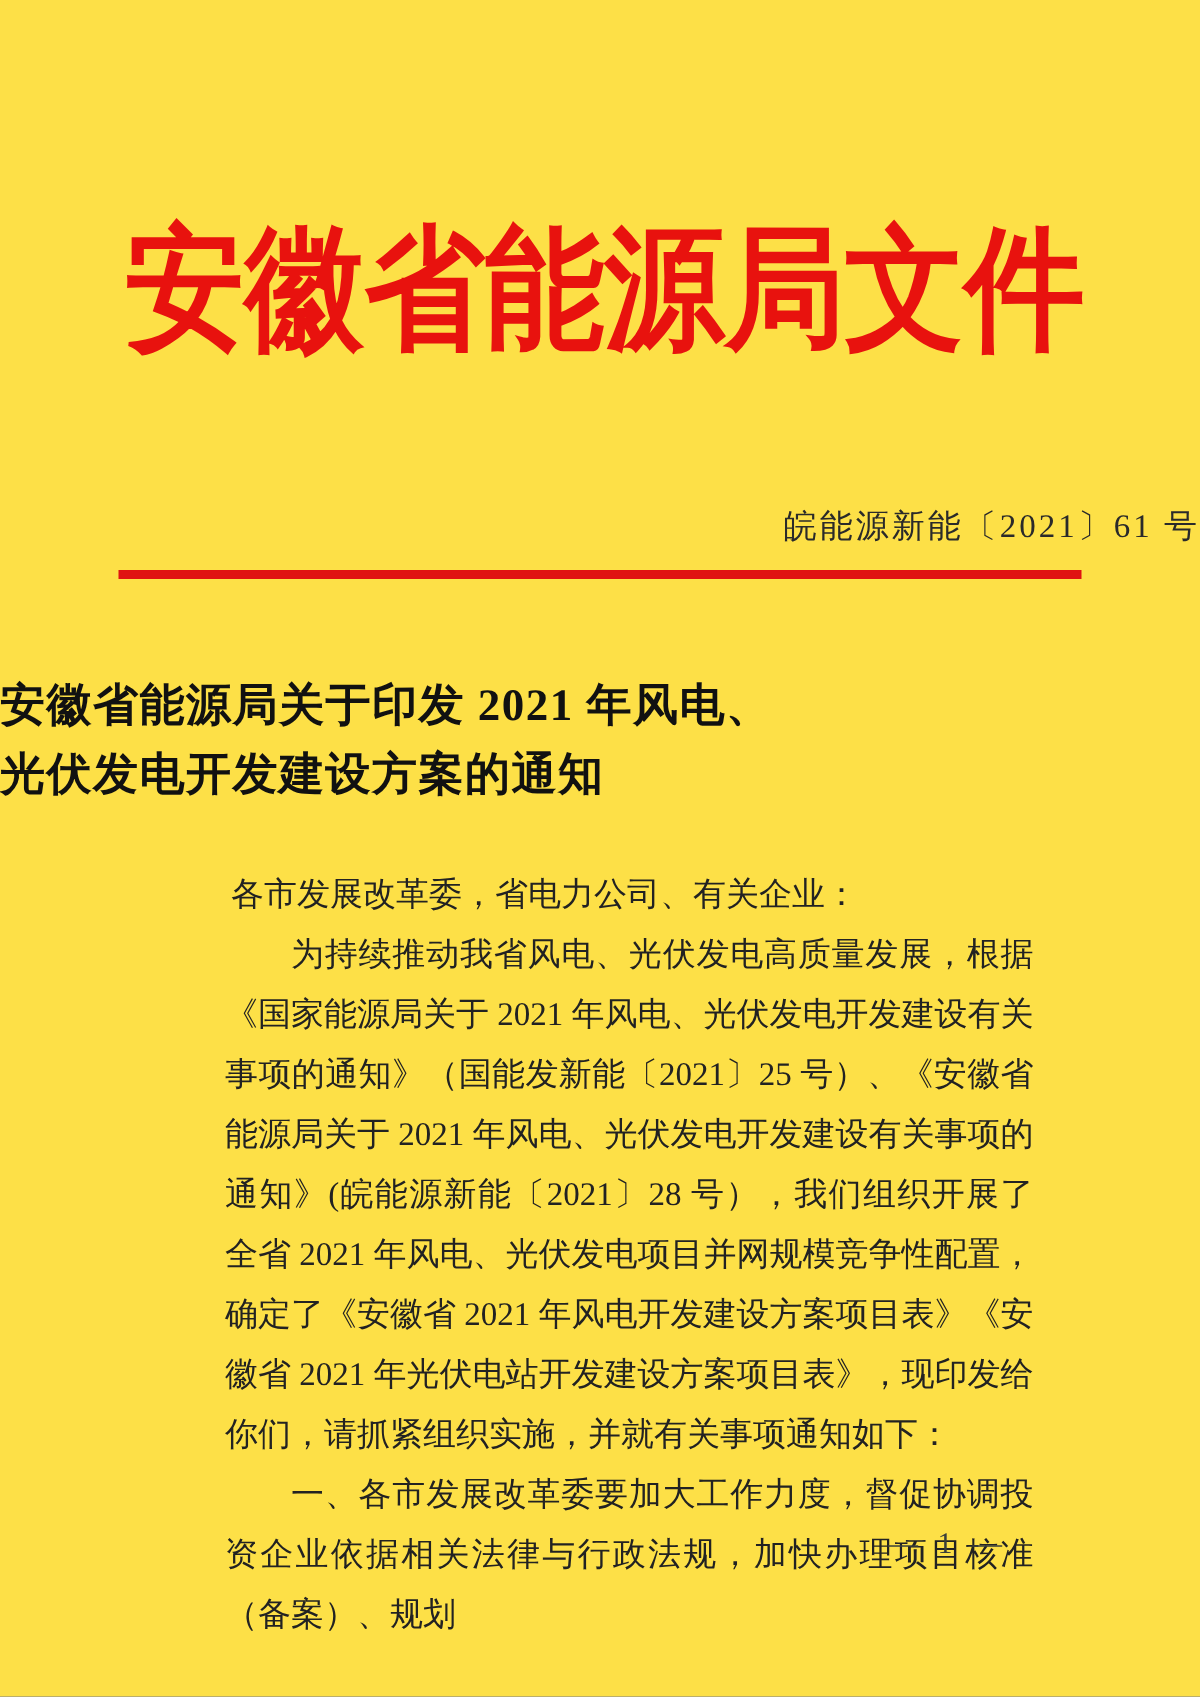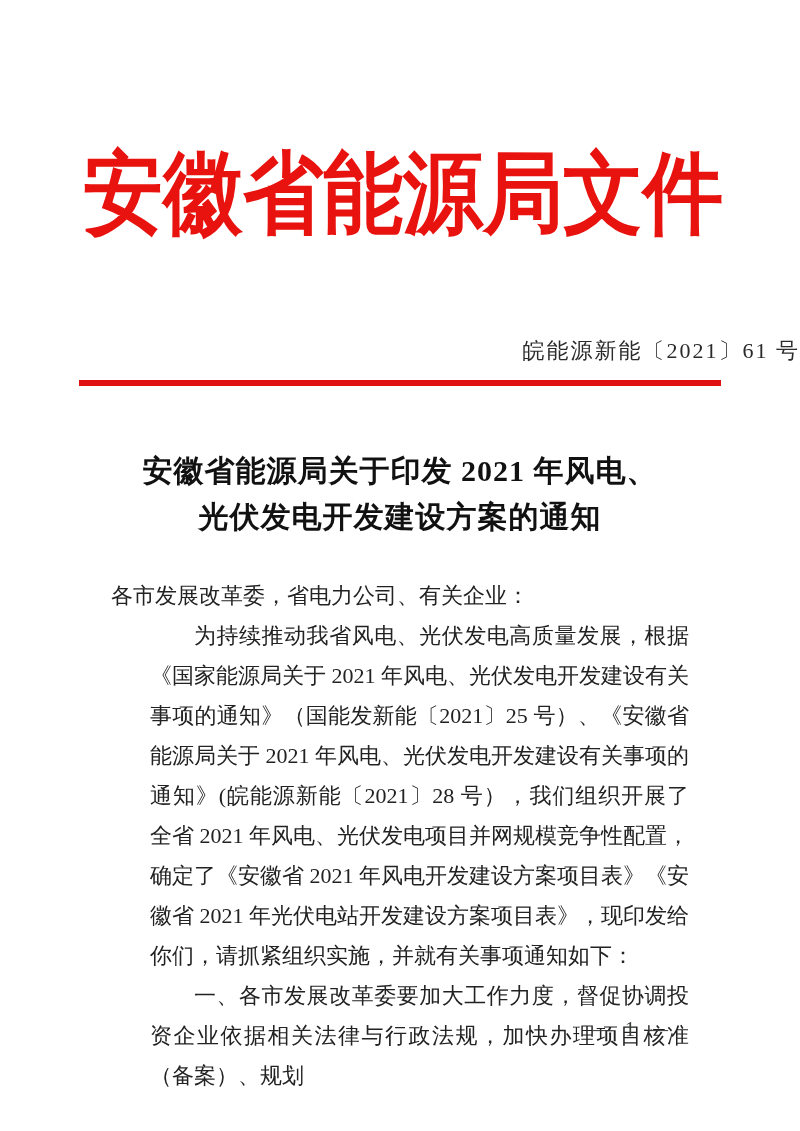--- a/index.html
+++ b/index.html
@@ -6,21 +6,21 @@
 
   html, body {
     background: #888;
   }
 
   .page {
     position: relative;
     width: 800px;
     height: 1131px;
     margin: 0 auto;
-    background: #ffffff;
+    background: #fde047;
     font-family: "Liberation Serif", "DejaVu Serif", serif;
     color: #1e1e1e;
     overflow: hidden;
   }
 
   
   .agency-header {
     margin: 150px auto 0 auto;
     width: 634px;
     font-size: 80px;
@@ -49,39 +49,39 @@
     margin: 14px auto 0 auto;
     width: 642px;
     height: 6px;
     background: #e01212;
     border: none;
   }
 
   
   .doc-title {
     margin-top: 62px;
-    text-align: center;
     font-weight: bold;
     font-size: 30px;
     line-height: 46px;
     color: #111;
     letter-spacing: 1px;
   }
 
   
   .body-text {
     margin: 36px auto 0 auto;
     width: 578px;
     font-size: 22px;
     line-height: 40px;
     text-align: justify;
     color: #222;
   }
   .body-text p.salutation {
     text-indent: 0;
+    margin-left: 43px;
   }
   .body-text p.para {
     text-indent: 2em;
     margin-left: 39px;
   }
 
   
   .page-number {
     position: absolute;
     top: 1018px;

